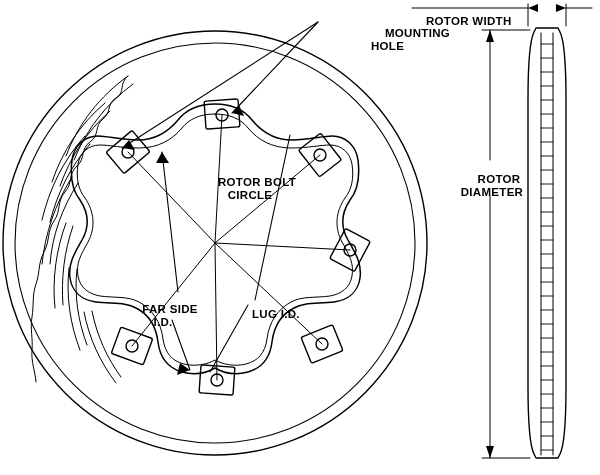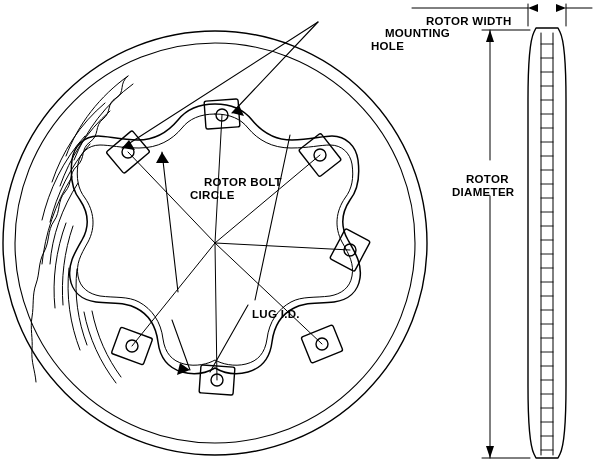--- a/index.html
+++ b/index.html
@@ -25,21 +25,21 @@
   .lbl {
     position: absolute;
     font-family: "Liberation Sans", sans-serif;
     font-size: 11.5px;
     font-weight: bold;
     color: #000000;
     letter-spacing: 0.3px;
     line-height: 13px;
     white-space: pre;
   }
-  .lbl.center { }
+  .lbl.center { text-align: center; }
   .lbl.left { text-align: left; }
 </style>
 </head>
 <body>
 
 <div id="root">
 
   <svg class="diagram" viewBox="0 0 600 475">
     <g fill="none" stroke="#000000" stroke-width="1.4" stroke-linejoin="round" stroke-linecap="round">
 
@@ -264,20 +264,24 @@
   <div class="lbl left" style="left:325px; top:14px;margin-left:46px;">
     <span style="white-space:pre-line;">MOUNTING
 HOLE</span>
   </div>
 
   <div class="lbl center" style="left:190px; top:163px; width:120px;">
     <span style="white-space:pre-line;">ROTOR BOLT
 CIRCLE</span>
   </div>
 
+  <div class="lbl center" style="left:118px; top:290px; width:90px;">
+    <span style="white-space:pre-line;">FAR SIDE
+I.D.</span>
+  </div>
 
   <div class="lbl left" style="left:238px; top:295px;text-align:center;">
     <span>LUG I.D.</span>
   </div>
 
   <div class="lbl left" style="left:412px; top:2px;">
     <span>ROTOR WIDTH</span>
   </div>
 
   <div class="lbl center" style="left:452px; top:160px; width:80px;">

